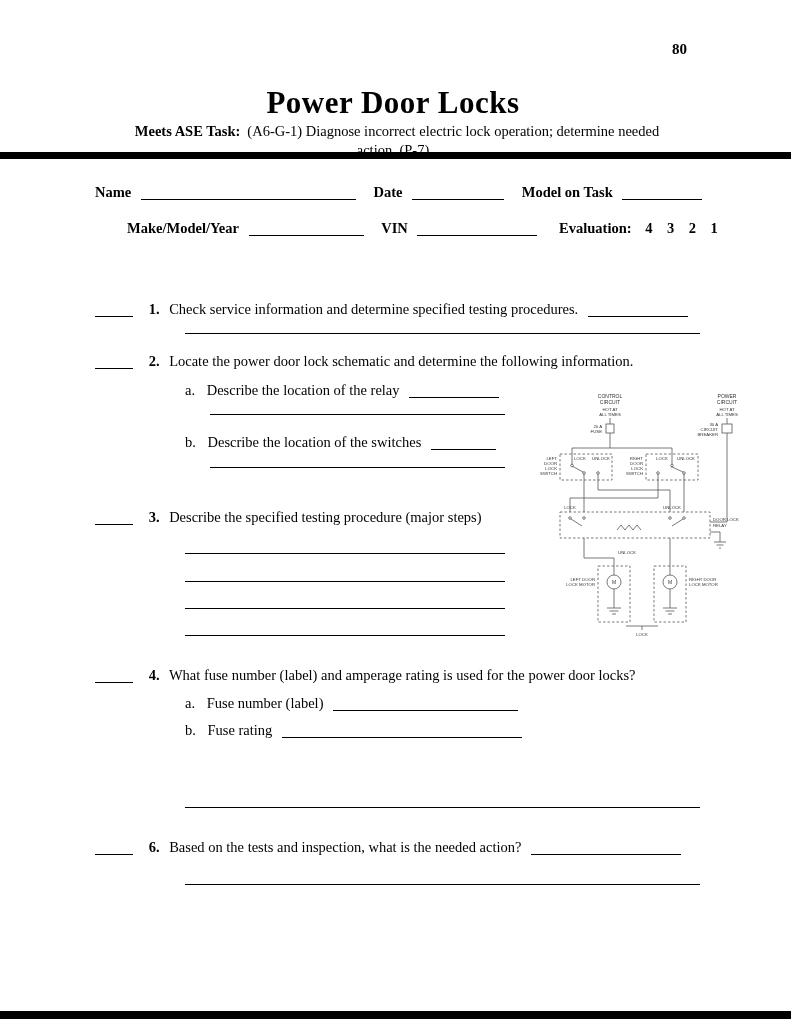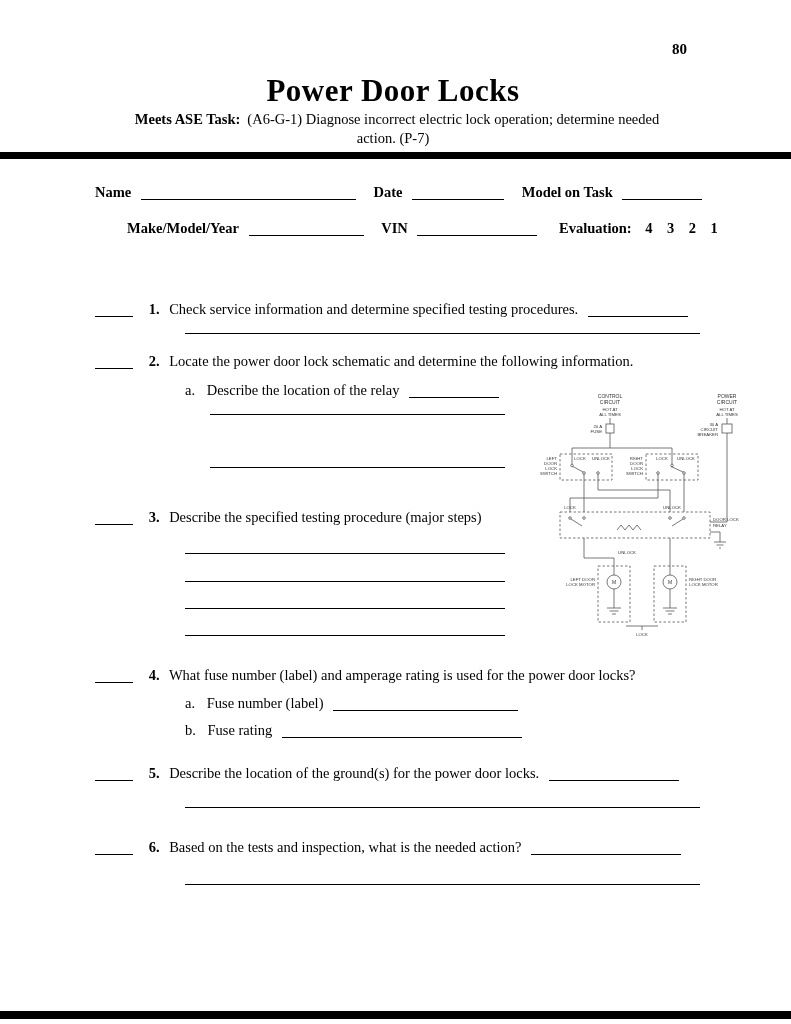--- a/index.html
+++ b/index.html
@@ -1,20 +1,20 @@
 <!DOCTYPE html>
 <html><head>
 <meta charset="utf-8">
 <style>
   * { margin:0; padding:0; box-sizing:border-box; }
   html,body { width:791px; height:1024px; }
   body { background:#fff; font-family:"Liberation Serif", serif; color:#000; position:relative; }
   .page { position:absolute; left:0; top:0; width:791px; height:1024px; background:#fff; overflow:hidden; }
   .abs { position:absolute; white-space:nowrap; font-size:14.5px; line-height:1.25;text-align:right; }
-  .center { left:0; width:786px; text-align:center; }
+  .center { left:0; width:786px; text-align:center;margin-top:12px; }
   .b { font-weight:bold; }
   .pre { white-space:pre; }
   .title { font-size:31px; font-weight:bold; letter-spacing:0.5px; }
   .blank { display:inline-block; border-bottom:1.3px solid #000; height:12px; vertical-align:-3px; margin-left:6px; }
   .line { position:absolute; height:0; border-bottom:1.3px solid #000; }
   .rule { position:absolute; left:0; width:791px; background:#000; }
   .qcheck { width:38px; margin-left:0; }
   .qnum { font-weight:bold; margin:0 6px 0 12px; }
   .subtext { margin-left:8px; }
   .ml14 { margin-left:14px; }
@@ -71,20 +71,25 @@
     <span class="blank qcheck"></span>
     <span class="qnum">2.</span>
     <span>Locate the power door lock schematic and determine the following information.</span>
   </div>
   <div class="abs" style="left:185px; top:381px;">
     <span>a.</span>
     <span class="subtext">Describe the location of the relay</span>
     <span class="blank" style="width:90px;"></span>
   </div>
   <div class="line" style="left:210px; top:414px; width:295px;"></div>
+  <div class="abs" style="left:185px; top:433px;">
+    <span>b.</span>
+    <span class="subtext">Describe the location of the switches</span>
+    <span class="blank" style="width:65px;"></span>
+  </div>
   <div class="line" style="left:210px; top:467px; width:295px;"></div>
 
   <div class="abs" style="left:95px; top:508px;">
     <span class="blank qcheck"></span>
     <span class="qnum">3.</span>
     <span>Describe the specified testing procedure (major steps)</span>
   </div>
   <div class="line" style="left:185px; top:553px; width:320px;"></div>
   <div class="line" style="left:185px; top:581px; width:320px;"></div>
   <div class="line" style="left:185px; top:608px; width:320px;"></div>
@@ -203,26 +208,20 @@
     <span>a.</span>
     <span class="subtext">Fuse number (label)</span>
     <span class="blank" style="width:185px;"></span>
   </div>
   <div class="abs" style="left:185px; top:721px;">
     <span>b.</span>
     <span class="subtext">Fuse rating</span>
     <span class="blank" style="width:240px;"></span>
   </div>
 
-  <div class="abs" style="left:95px; top:764px;">
-    <span class="blank qcheck"></span>
-    <span class="qnum">5.</span>
-    <span>Describe the location of the ground(s) for the power door locks.</span>
-    <span class="blank" style="width:130px;"></span>
-  </div>
   <div class="line" style="left:185px; top:807px; width:515px;"></div>
 
   <div class="abs" style="left:95px; top:838px;">
     <span class="blank qcheck"></span>
     <span class="qnum">6.</span>
     <span>Based on the tests and inspection, what is the needed action?</span>
     <span class="blank" style="width:150px;"></span>
   </div>
   <div class="line" style="left:185px; top:884px; width:515px;"></div>
 

